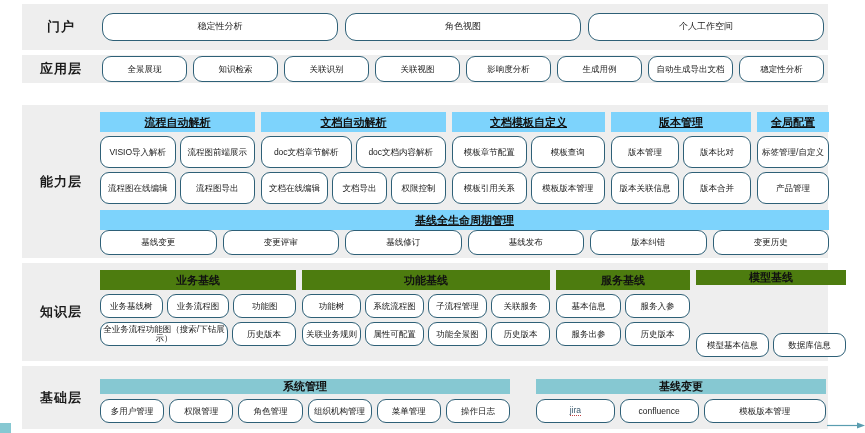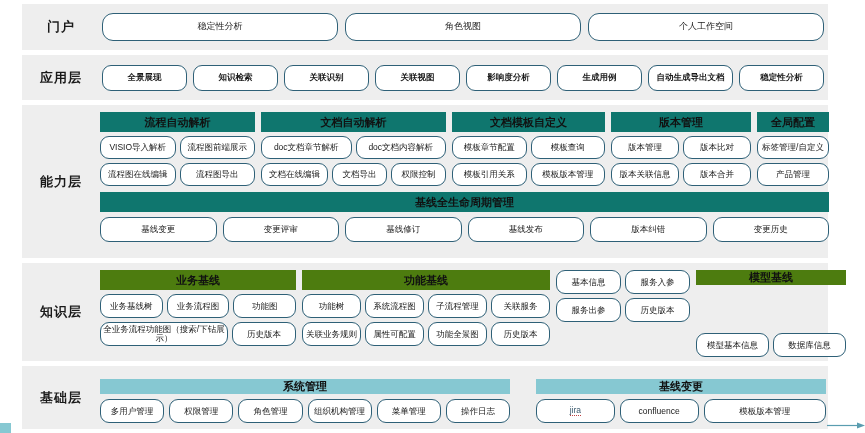--- a/index.html
+++ b/index.html
@@ -51,43 +51,43 @@
   .ghead {
     text-align: center;
     font-size: 11px;
     font-weight: bold;
     color: #111;
     display: flex;
     align-items: center;
     justify-content: center;
     height: 20px;
   }
-  .ghead.cap   { background: #0f766e; }
+  .ghead.cap   { background: #7dd3fc; text-decoration: underline; }
   .ghead.know  { background: #4d7c0f; }
   .ghead.base  { background: #86c8d2; }
 
   
   #row-portal { top: 4px; height: 46px; }
   #row-portal .layer-body { display: flex; gap: 7px; padding-left: 2px; }
   #row-portal .pill { flex: 1 1 0; height: 28px; }
 
   
-  #row-app { top: 55px; height: 45px; }
-  #row-app .layer-body { display: flex; gap: 6px; padding-left: 2px; font-weight: bold; }
+  #row-app { top: 55px; height: 28px; }
+  #row-app .layer-body { display: flex; gap: 6px; padding-left: 2px; }
   #row-app .pill { flex: 1 1 0; height: 26px; }
 
   
   #row-cap { top: 105px; height: 153px; align-items: stretch; }
   #row-cap .layer-label { display: flex; align-items: center; justify-content: center; }
   #row-cap .layer-body { display: flex; flex-direction: column; padding: 7px 2px 7px 0; gap: 6px; }
   .cap-groups { display: flex; gap: 6px; }
   .cap-col { display: flex; flex-direction: column; gap: 4px; }
   .cap-col .cap-row { display: flex; gap: 4px; }
-  .cap-col .cap-row .pill { height: 23px; flex: 1 1 0; }
-  .cap-lifecycle { display: flex; flex-direction: column; gap: 5px; }
+  .cap-col .cap-row .pill { height: 32px; flex: 1 1 0; }
+  .cap-lifecycle { display: flex; flex-direction: column; }
   .cap-lifecycle .lc-row { display: flex; gap: 6px; }
   .cap-lifecycle .lc-row .pill { flex: 1 1 0; height: 25px; }
 
   
   #row-know { top: 263px; height: 98px; align-items: stretch; }
   #row-know .layer-label { display: flex; align-items: center; justify-content: center; }
   #row-know .layer-body { display: flex; padding: 7px 2px 7px 0; gap: 6px; }
   .know-col { display: flex; flex-direction: column; gap: 4px; }
   .know-col .k-row { display: flex; gap: 4px; }
   .know-col .k-row .pill { height: 24px; flex: 1 1 0; }
@@ -247,20 +247,21 @@
         </div>
         <div class="k-row">
           <div class="pill">关联业务规则</div>
           <div class="pill">属性可配置</div>
           <div class="pill">功能全景图</div>
           <div class="pill">历史版本</div>
         </div>
       </div>
 
       <div class="know-col" style="flex:0 0 134px;">
+        <div class="ghead know">服务基线</div>
         <div class="k-row">
           <div class="pill">基本信息</div>
           <div class="pill">服务入参</div>
         </div>
         <div class="k-row">
           <div class="pill">服务出参</div>
           <div class="pill">历史版本</div>
         </div>
       </div>
 

